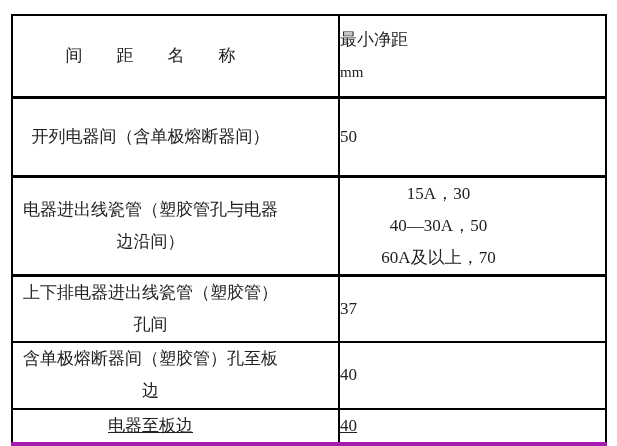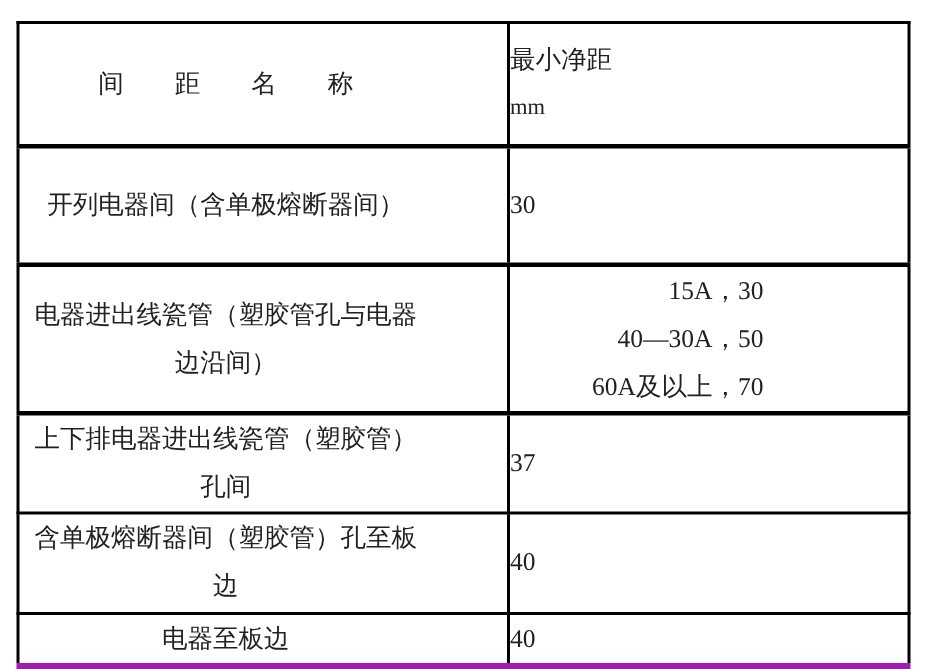--- a/index.html
+++ b/index.html
@@ -44,42 +44,42 @@
 
   
   .divider { border-right: 2px solid #000; }
 
   
   tr.hdr  > * { border-bottom: 3px solid #000; }
   tr.r1   > * { border-bottom: 3px solid #000; margin-left: 16px; }
   tr.r2   > * { border-bottom: 3px solid #000; }
   tr.r3   > * { border-bottom: 2px solid #000; }
   tr.r4   > * { border-bottom: 2px solid #000; }
-  tr.r5   > * { border-bottom: 6px solid #a21caf; }
+  tr.r5   > * { border-bottom: 6px solid #a21caf; text-decoration: underline; }
 
   tr.hdr { height: 82px; }
   tr.r1  { height: 79px; }
   tr.r2  { height: 97px; }
   tr.r3  { height: 66px; border-radius: 15px; }
   tr.r4  { height: 67px; }
   tr.r5  { height: 29px; }
 
   .name-block {
     box-sizing: border-box;
     width: 100%;
     text-align: center;
     padding-right: 50px; 
   }
   .value-block {
     box-sizing: border-box;
     width: 100%;
     text-align: left;
   }
   .value-block.right-align {
-    text-align: right;
+    text-align: center;
     padding-right: 96px;
     padding-left: 28px;
   }
   .unit-line {
     font-size: 15px;
     line-height: 32px;
   }
 </style>
 </head>
 <body>
@@ -100,21 +100,21 @@
         <div class="value-block">最小净距</div>
         <div class="value-block unit-line">mm</div>
       </th>
     </tr>
 
     <tr class="r1">
       <td class="cell-l divider">
         <div class="name-block">开列电器间（含单极熔断器间）</div>
       </td>
       <td class="cell-r">
-        <div class="value-block">30</div>
+        <div class="value-block">50</div>
       </td>
     </tr>
 
     <tr class="r2">
       <td class="cell-l divider">
         <div class="name-block">电器进出线瓷管（塑胶管孔与电器</div>
         <div class="name-block">边沿间）</div>
       </td>
       <td class="cell-r">
         <div class="value-block right-align">15A，30</div>

